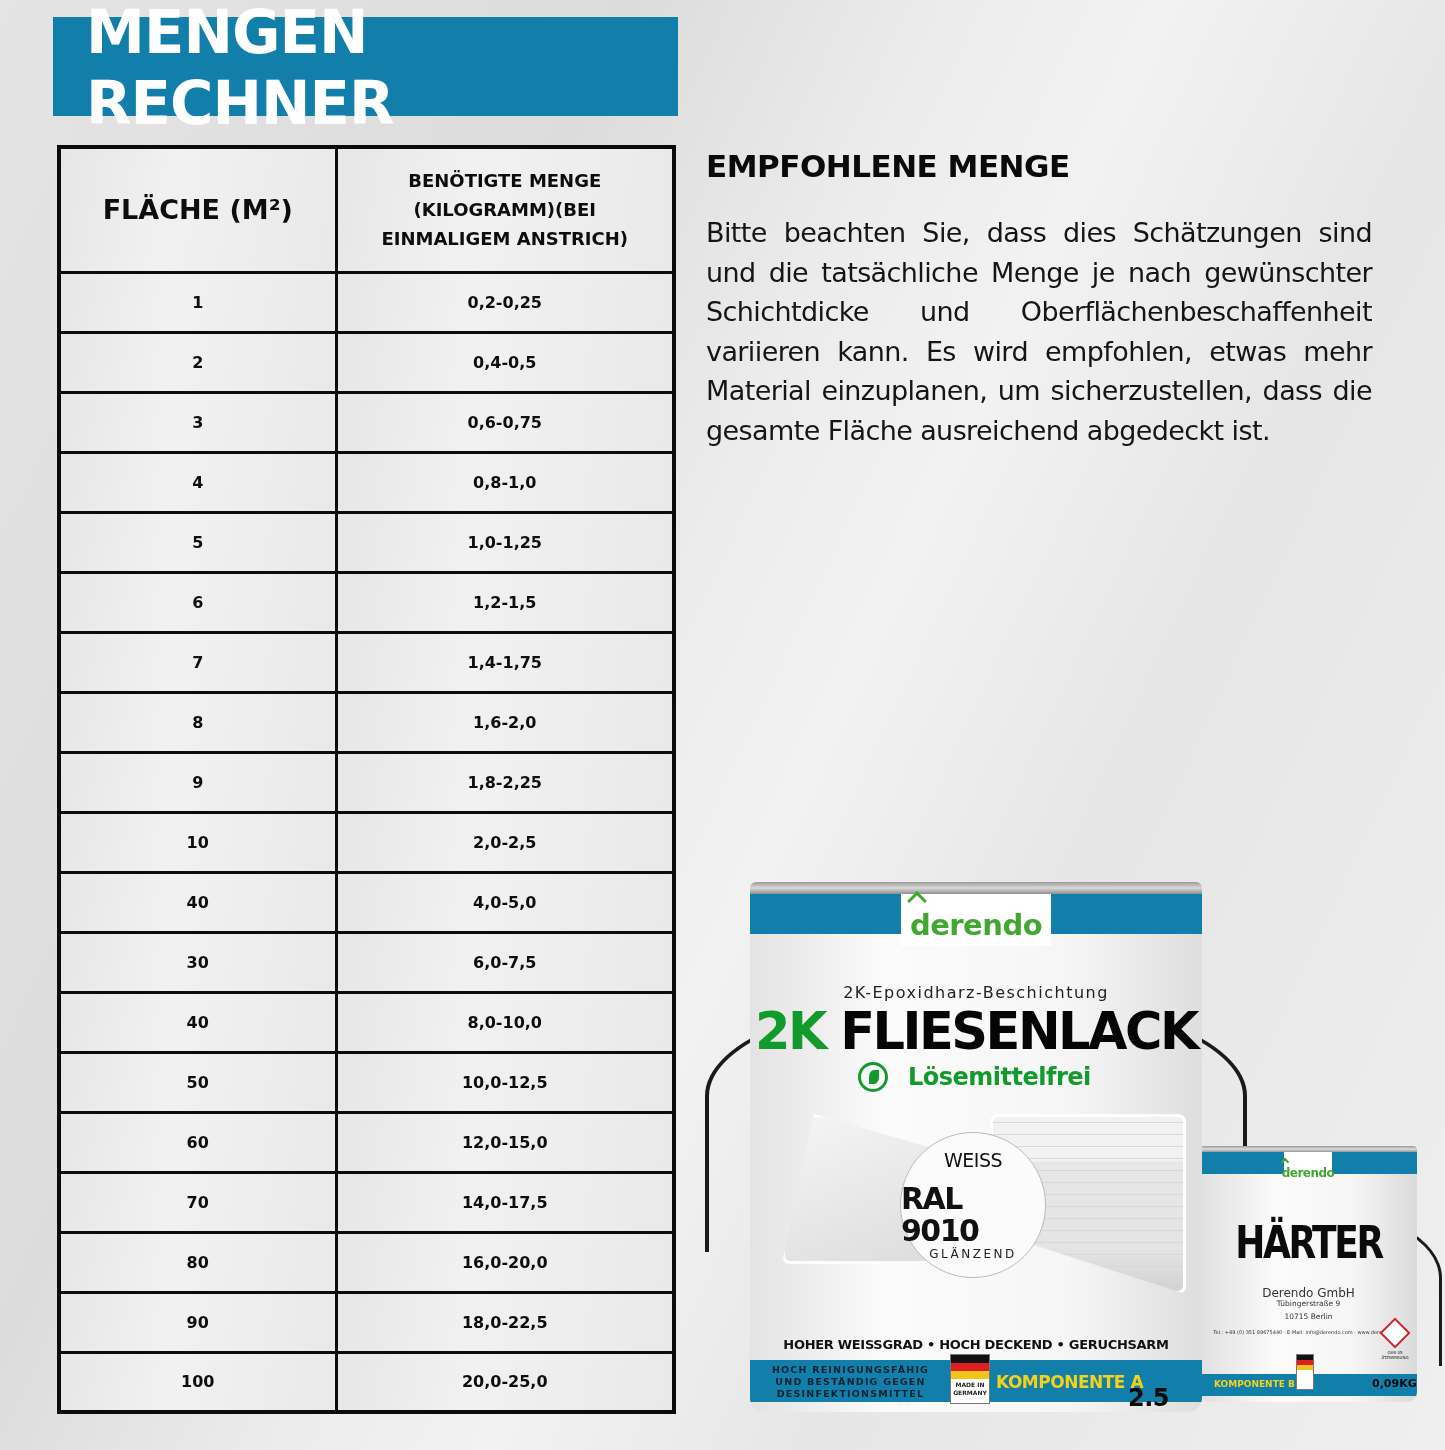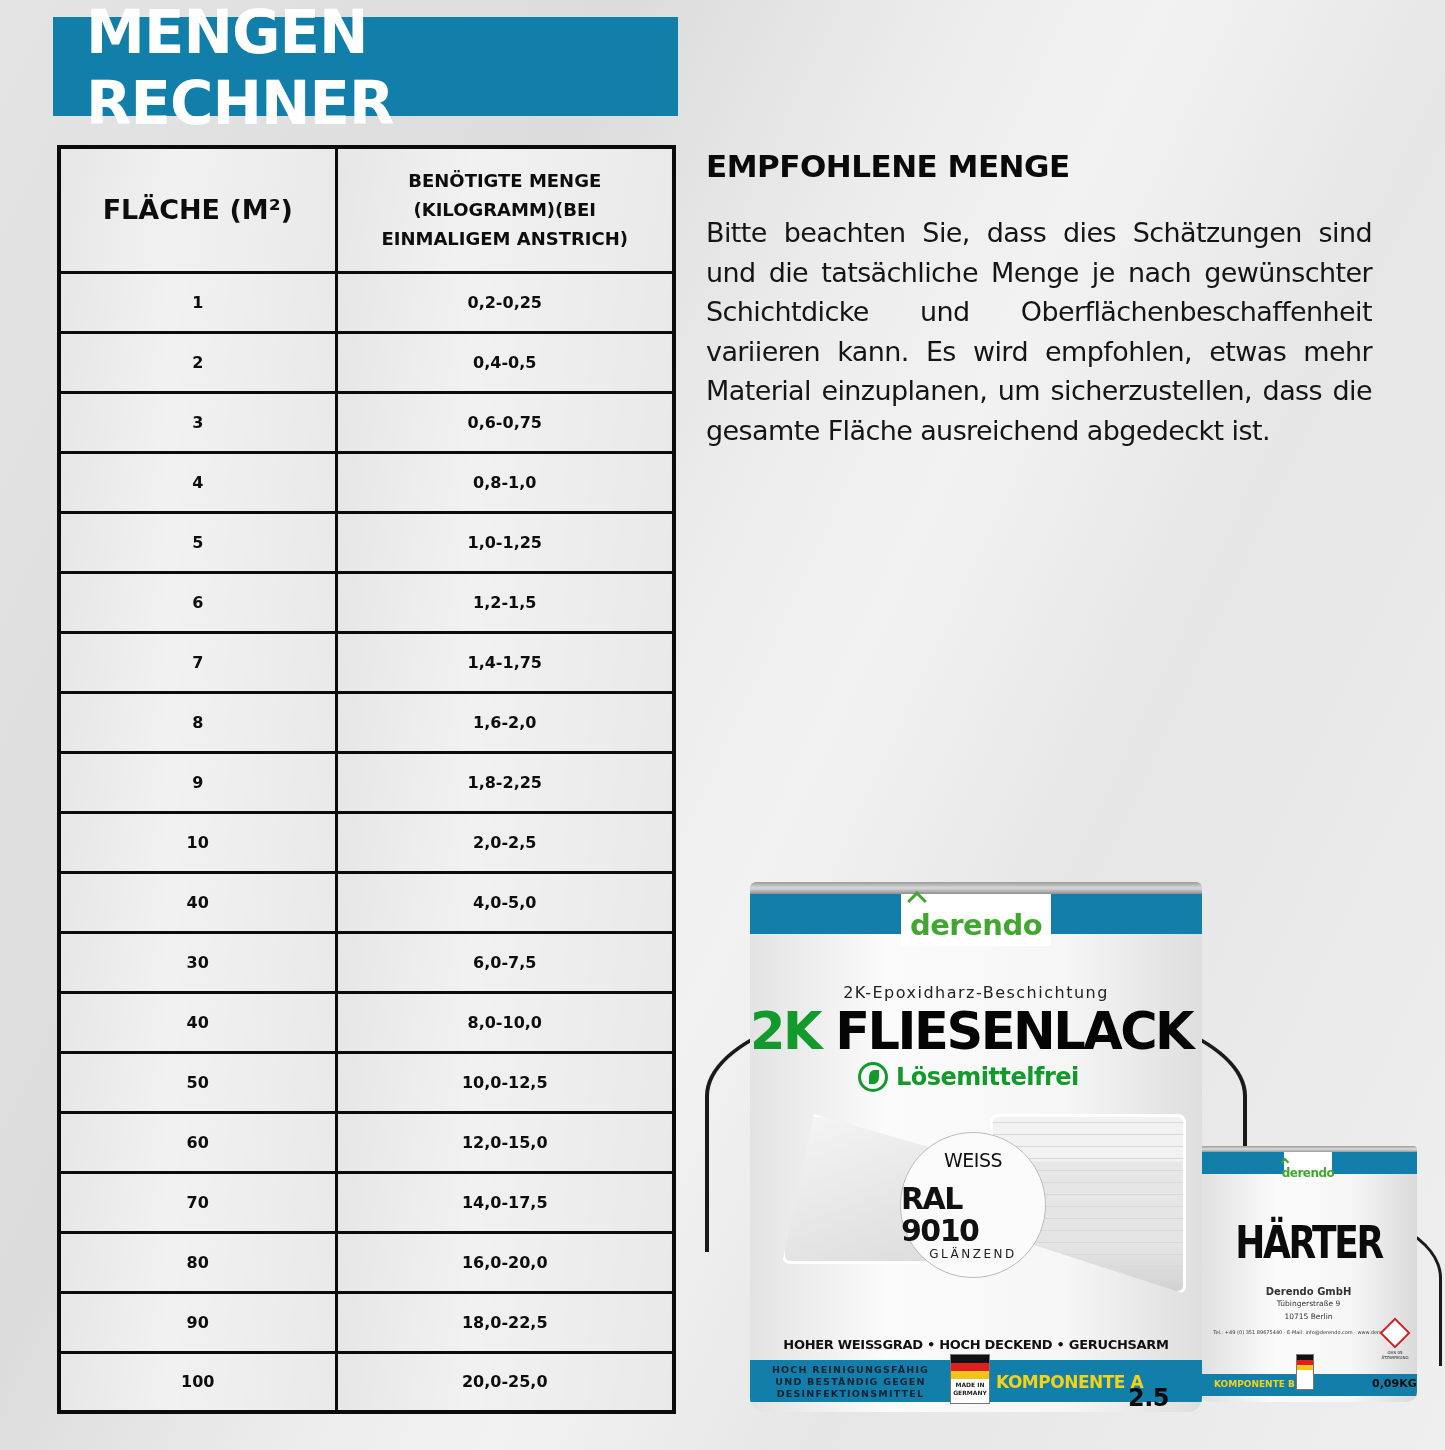--- a/index.html
+++ b/index.html
@@ -77,26 +77,26 @@
   .logo-text { color: #41a82f; font-size: 29px; font-weight: bold; letter-spacing: -0.5px; position: relative; }
   .logo-text .roof {
     position: absolute; left: 0; top: -14px; width: 14px; height: 14px;
     border-left: 3px solid #41a82f; border-top: 3px solid #41a82f; transform: rotate(45deg); transform-origin: center;
   }
   .subtitle-a {
     position: absolute; left: 0; width: 100%; top: 101px; text-align: center;
     font-size: 16px; letter-spacing: 1.5px; color: #222;
   }
   .product-name {
-    position: absolute; left: 0; width: 100%; top: 120px; 
+    position: absolute; left: 0; width: 100%; top: 120px; text-align: center;
     font-size: 51px; font-weight: bold; letter-spacing: -2.5px; color: #050505;
   }
   .product-name .green { color: #139a2c; }
   .solvent {
-    position: absolute; left: 108px; top: 180px; display: flex; align-items: center; gap: 8px;
+    position: absolute; left: 108px; top: 180px; display: flex; align-items: center; gap: 20px;
   }
   .solvent .leaf-icon {
     width: 30px; height: 30px; border-radius: 50%; border: 3px solid #139a2c; position: relative;
   }
   .solvent .leaf-icon::after {
     content: ""; position: absolute; left: 8px; top: 5px; width: 10px; height: 14px;
     background: #139a2c; border-radius: 50% 0 50% 0;
   }
   .solvent span { color: #139a2c; font-weight: bold; font-size: 24px; letter-spacing: -0.5px; }
   .photo-left {
@@ -161,21 +161,21 @@
   .bucket-b .rim { position: absolute; left: 0; top: 0; width: 100%; height: 6px; background: linear-gradient(180deg,#999,#ddd,#999); }
   .bucket-b .top-band { position: absolute; left: 0; top: 6px; width: 100%; height: 22px; background: #127fab; }
   .bucket-b .logo-box { left: 84px; top: 6px; width: 48px; height: 30px; padding-bottom: 2px; }
   .bucket-b .logo-text { font-size: 12px; }
   .bucket-b .logo-text .roof { width: 6px; height: 6px; top: -7px; border-width: 2px; }
   .hardener {
     position: absolute; left: 0; width: 100%; top: 70px; text-align: center;
     font-size: 45px; font-weight: bold; letter-spacing: -3px; color: #0b0b0b; transform: scaleX(0.8);
   }
   .addr { position: absolute; left: 0; width: 100%; text-align: center; color: #333; }
-  .addr.a1 { top: 140px; font-size: 10px; font-weight: bold; }
+  .addr.a1 { top: 140px; font-size: 12px; font-weight: normal; }
   .addr.a2 { top: 153px; font-size: 7.5px; }
   .addr.a3 { top: 166px; font-size: 7.5px; }
   .addr.a4 { top: 183px; font-size: 5px; line-height: 7px; }
   .hazard {
     position: absolute; left: 184px; top: 176px; width: 22px; height: 22px;
     border: 2px solid #d42020; background: #fff; transform: rotate(45deg);
   }
   .hazard-label { position: absolute; left: 176px; top: 204px; width: 38px; font-size: 4px; text-align: center; line-height: 5px; color: #222; }
   .bottom-band-b { position: absolute; left: 0; top: 228px; width: 100%; height: 22px; background: #127fab; }
   .comp-b { position: absolute; left: 14px; top: 233px; font-size: 9px; font-weight: bold; color: #f5d21a; }

